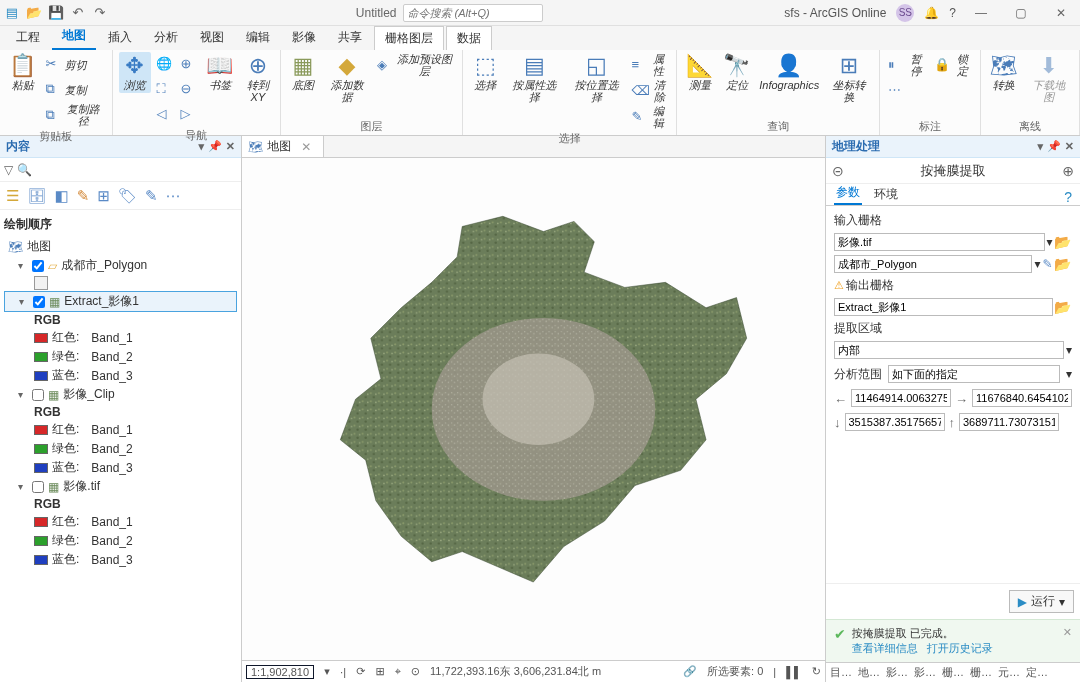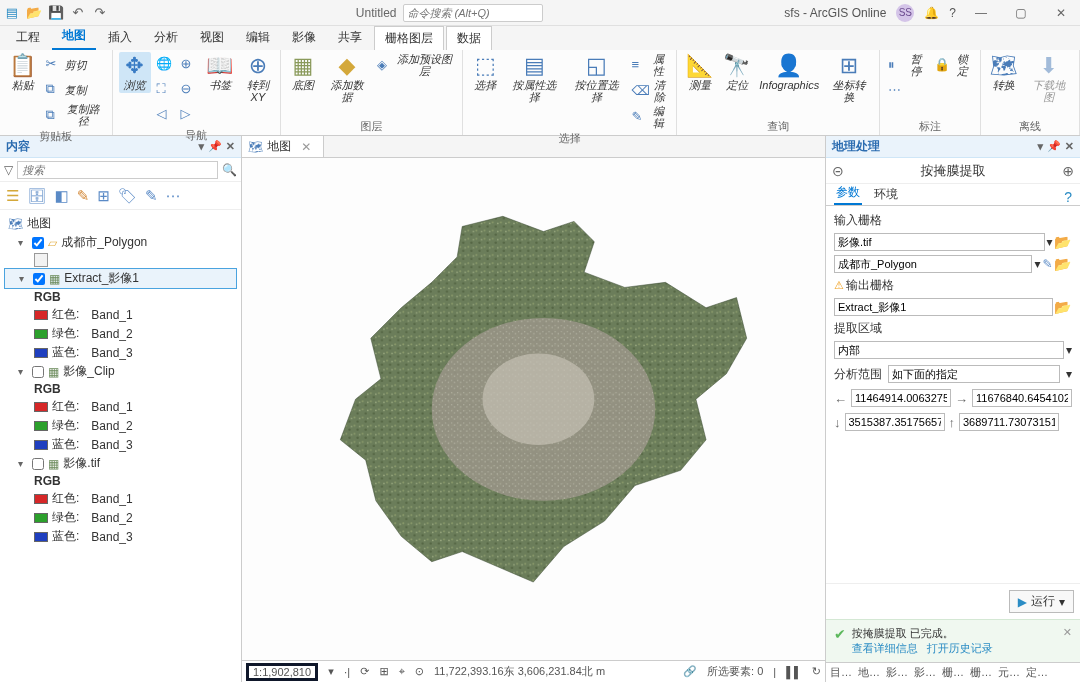--- a/index.html
+++ b/index.html
@@ -59,21 +59,21 @@
 .toc .colorbox { width: 14px; height: 10px; border: 1px solid #666; display: inline-block; }
 .toc .selected { border: 1px solid #4aa3df; background: #eaf3fb; }
 
 
 .map-pane { flex: 1; display: flex; flex-direction: column; border-right: 1px solid #ccc; }
 .map-tabs { height: 22px; display: flex; align-items: center; border-bottom: 1px solid #ccc; background: #f5f5f5; }
 .map-tabs .mtab { padding: 2px 12px 2px 6px; background: #fff; border-right: 1px solid #ccc; font-size: 12px; display: flex; align-items: center; gap: 4px; }
 .map-view { flex: 1; background: #fdfdfd; position: relative; display:flex; align-items:center; justify-content:center; }
 .map-svg { width: 90%; height: 85%; }
 .map-status { height: 22px; border-top: 1px solid #ccc; display: flex; align-items: center; font-size: 11px; color: #555; padding: 0 4px; gap: 10px; }
-.map-status .scale { border: 3px solid #0f172a; padding: 0 4px; }
+.map-status .scale { border: 1px solid #0f172a; padding: 0 4px; }
 
 
 .gp-pane { width: 254px; display: flex; flex-direction: column; background: #fff; }
 .gp-header { height: 22px; background: #eaf3fb; border-bottom: 1px solid #cfe6f7; display: flex; align-items: center; padding: 0 6px; color: #2b6cb0; font-weight: bold; }
 .gp-header .ptools { margin-left: auto; font-size: 11px; color: #666; display: flex; gap: 4px; }
 .gp-title { height: 26px; display: flex; align-items: center; padding: 0 6px; border-bottom: 1px solid #eee; }
 .gp-title .back { font-size: 14px; color: #666; }
 .gp-title .tname { flex: 1; text-align: center; font-size: 13px; }
 .gp-title .add { font-size: 14px; color: #666; }
 .gp-tabs { height: 22px; display: flex; gap: 10px; padding: 0 8px; border-bottom: 1px solid #ccc; align-items: flex-end; }
@@ -319,34 +319,34 @@
     <div class="pane-header">
       <span>内容</span>
       <div class="ptools">
         <span>▾</span>
         <span>📌</span>
         <span>✕</span>
       </div>
     </div>
     <div class="content-search">
       <span style="color:#666">▽</span>
-      <input placeholder="搜索" style="">
       <span style="color:#888">🔍</span>
     </div>
     <div class="content-toolbar">
       <span style="color:#d4a83a">☰</span>
       <span>🗄</span>
       <span>◧</span>
       <span style="color:#d48a3a">✎</span>
       <span>⊞</span>
       <span>🏷</span>
       <span>✎</span>
       <span>⋯</span>
     </div>
     <div class="toc">
+      <div class="heading">绘制顺序</div>
       <div class="item l1">
         <span style="color:#4a7cb8">🗺</span>
         <span>地图</span>
       </div>
       <div id="toc-layers">
           <div class="item l2">
             <span class="expander">▾</span>
     <input type="checkbox" class="chk" checked="" style="">
     <span style="color:#e0a838">▱</span>
     <span>成都市_Polygon</span>

